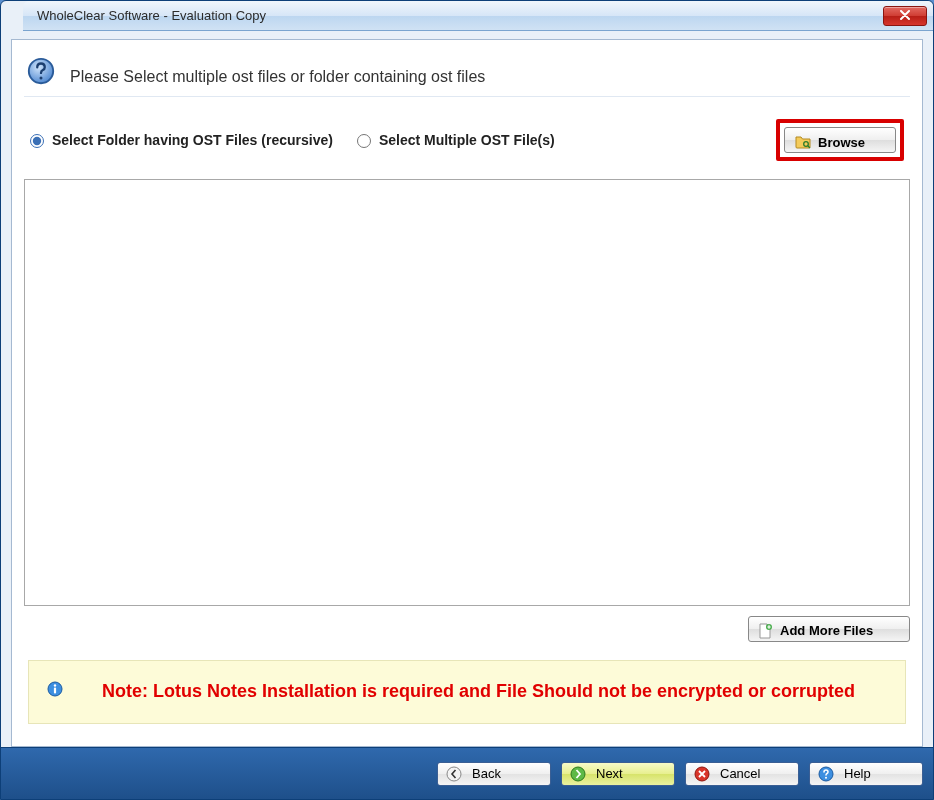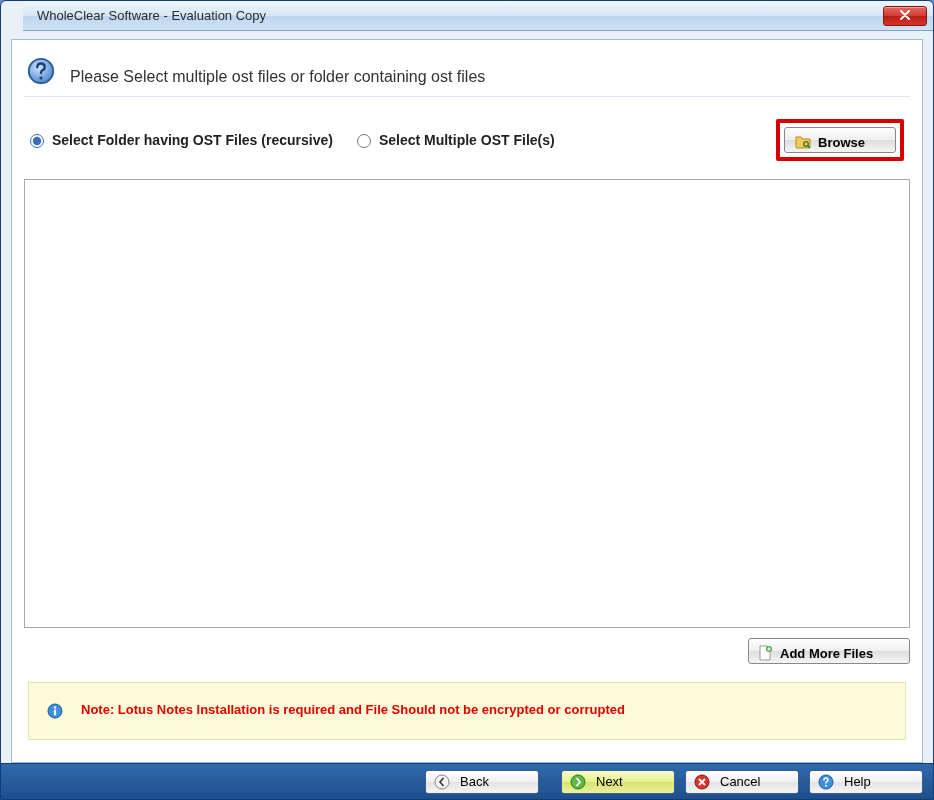--- a/index.html
+++ b/index.html
@@ -146,27 +146,28 @@
     display: flex;
     gap: 18px;
     align-items: flex-start;
     margin: 4px 4px 10px 4px;
   }
   .info-bubble {
     width:16px; height:16px; flex-shrink:0; margin-top:2px;
   }
   .note-text {
     color: #e10000;
-    font-size: 13px;
+    font-size: 18px;
     font-weight: bold;
     line-height: 1.35;
+    margin-left: 21px;
   }
 
   .footer {
-    height: 36px;
+    height: 52px;
     background: linear-gradient(to bottom, #2f69ad 0%, #1e4f8a 100%);
     border-top: 1px solid #0d3f78;
     display: flex;
     align-items: center;
     justify-content: flex-end;
     gap: 10px;
     padding: 0 10px;
   }
   .nav-btn {
     height: 24px;
@@ -178,21 +179,20 @@
     align-items: center;
     gap: 10px;
     padding-left: 8px;
     font-family: inherit;
     font-size: 13px;
     cursor: pointer;
   }
   .nav-btn .icn { width:16px; height:16px; display:inline-flex; }
   .nav-btn.next-btn {
     background: linear-gradient(to bottom, #f7fbc8 0%, #e7ef8e 50%, #d7e36a 51%, #eaf2a0 100%);
-    margin-left: 12px;
   }
 </style>
 </head>
 <body>
 
 <div class="window">
 
   <div class="titlebar">
     <div class="title-group">
       <span class="icn">

